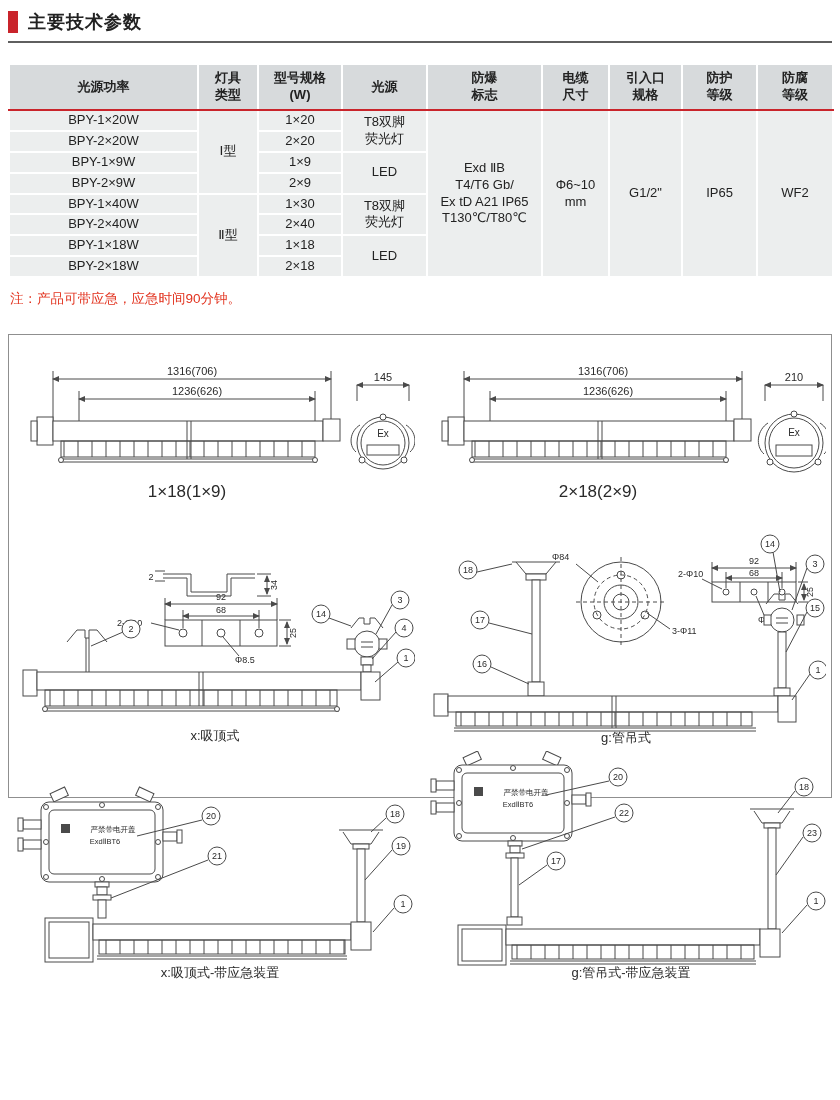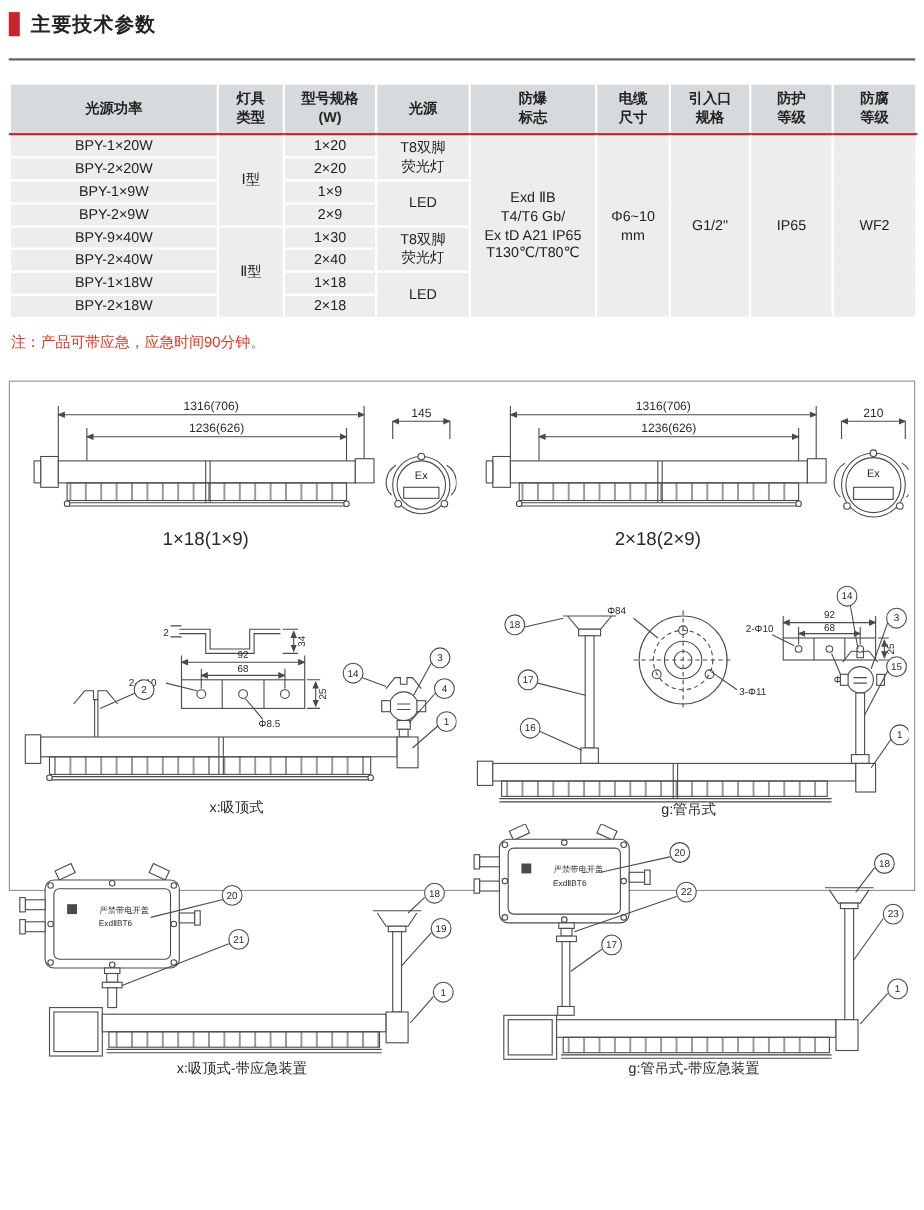--- a/index.html
+++ b/index.html
@@ -3,32 +3,32 @@
 <meta charset="utf-8">
 <style>
   :root{
     --accent-red:#c9242b; --note-red:#e2331f;
     --table-header-bg:#d7dadc; --table-row-bg:#eceeee; --line-gray:#4a4a4a;
   }
   *{box-sizing:border-box}
   body{margin:0;width:840px;height:1100px;background:#fff;overflow:hidden;
        font-family:"Liberation Sans","DejaVu Sans",sans-serif;color:#222}
   .page{padding:10px 8px 0 8px}
-  .sec-head{display:flex;align-items:center;gap:10px;border-bottom:2px solid #5f5f5f;padding-bottom:19px}
+  .sec-head{display:flex;align-items:center;gap:10px;border-bottom:2px solid #5f5f5f;padding-bottom:7px}
   .sec-bar{width:10px;height:22px;background:var(--accent-red)}
   .sec-title{font-size:18px;font-weight:bold;letter-spacing:1px}
   .sec2{margin-top:34px}
 
   table{border-collapse:collapse;width:824px;margin-top:20px;table-layout:fixed}
   th,td{border:2px solid #fff;text-align:center;vertical-align:middle;font-size:13px;line-height:1.3;white-space:pre-line}
   thead th{background:var(--table-header-bg);height:46px;font-weight:bold;border-bottom:2px solid var(--accent-red)}
   tbody td{background:var(--table-row-bg);height:19px}
   .note{color:var(--note-red);font-weight:normal;font-size:13.5px;margin:12px 0 0 2px}
 
-  .draw-box{border:1px solid #8f8f8f;margin-top:26px;height:464px;
+  .draw-box{border:1px solid #8f8f8f;margin-top:26px;height:464px;padding-top:14px;
             display:grid;grid-template-columns:1fr 1fr;grid-template-rows:156px 240px 236px;
             justify-items:center;align-items:end}
   svg.draw{display:block}
   .ln{stroke:var(--line-gray);fill:none;stroke-width:1}
   .fillw{fill:#fff;stroke:var(--line-gray);stroke-width:1}
   .guard{fill:url(#gbars);stroke:var(--line-gray);stroke-width:1}
   .dash{stroke-dasharray:4 3}
   .dimln{stroke:var(--line-gray);fill:none;stroke-width:1;marker-start:url(#arr);marker-end:url(#arr)}
   svg text{fill:#2a2a2a;font-family:"Liberation Sans","DejaVu Sans",sans-serif}
   .t8{font-size:7.5px}.t9{font-size:9px}.t10{font-size:10px}.t11{font-size:11px}
@@ -116,21 +116,21 @@
       <tr>
         <td>BPY-1×9W</td>
         <td>1×9</td>
         <td rowspan="2">LED</td>
       </tr>
       <tr>
         <td>BPY-2×9W</td>
         <td>2×9</td>
       </tr>
       <tr>
-        <td>BPY-9×40W</td>
+        <td>BPY-1×40W</td>
         <td rowspan="4">Ⅱ型</td>
         <td>1×30</td>
         <td rowspan="2">T8双脚
 荧光灯</td>
       </tr>
       <tr>
         <td>BPY-2×40W</td>
         <td>2×40</td>
       </tr>
       <tr>

